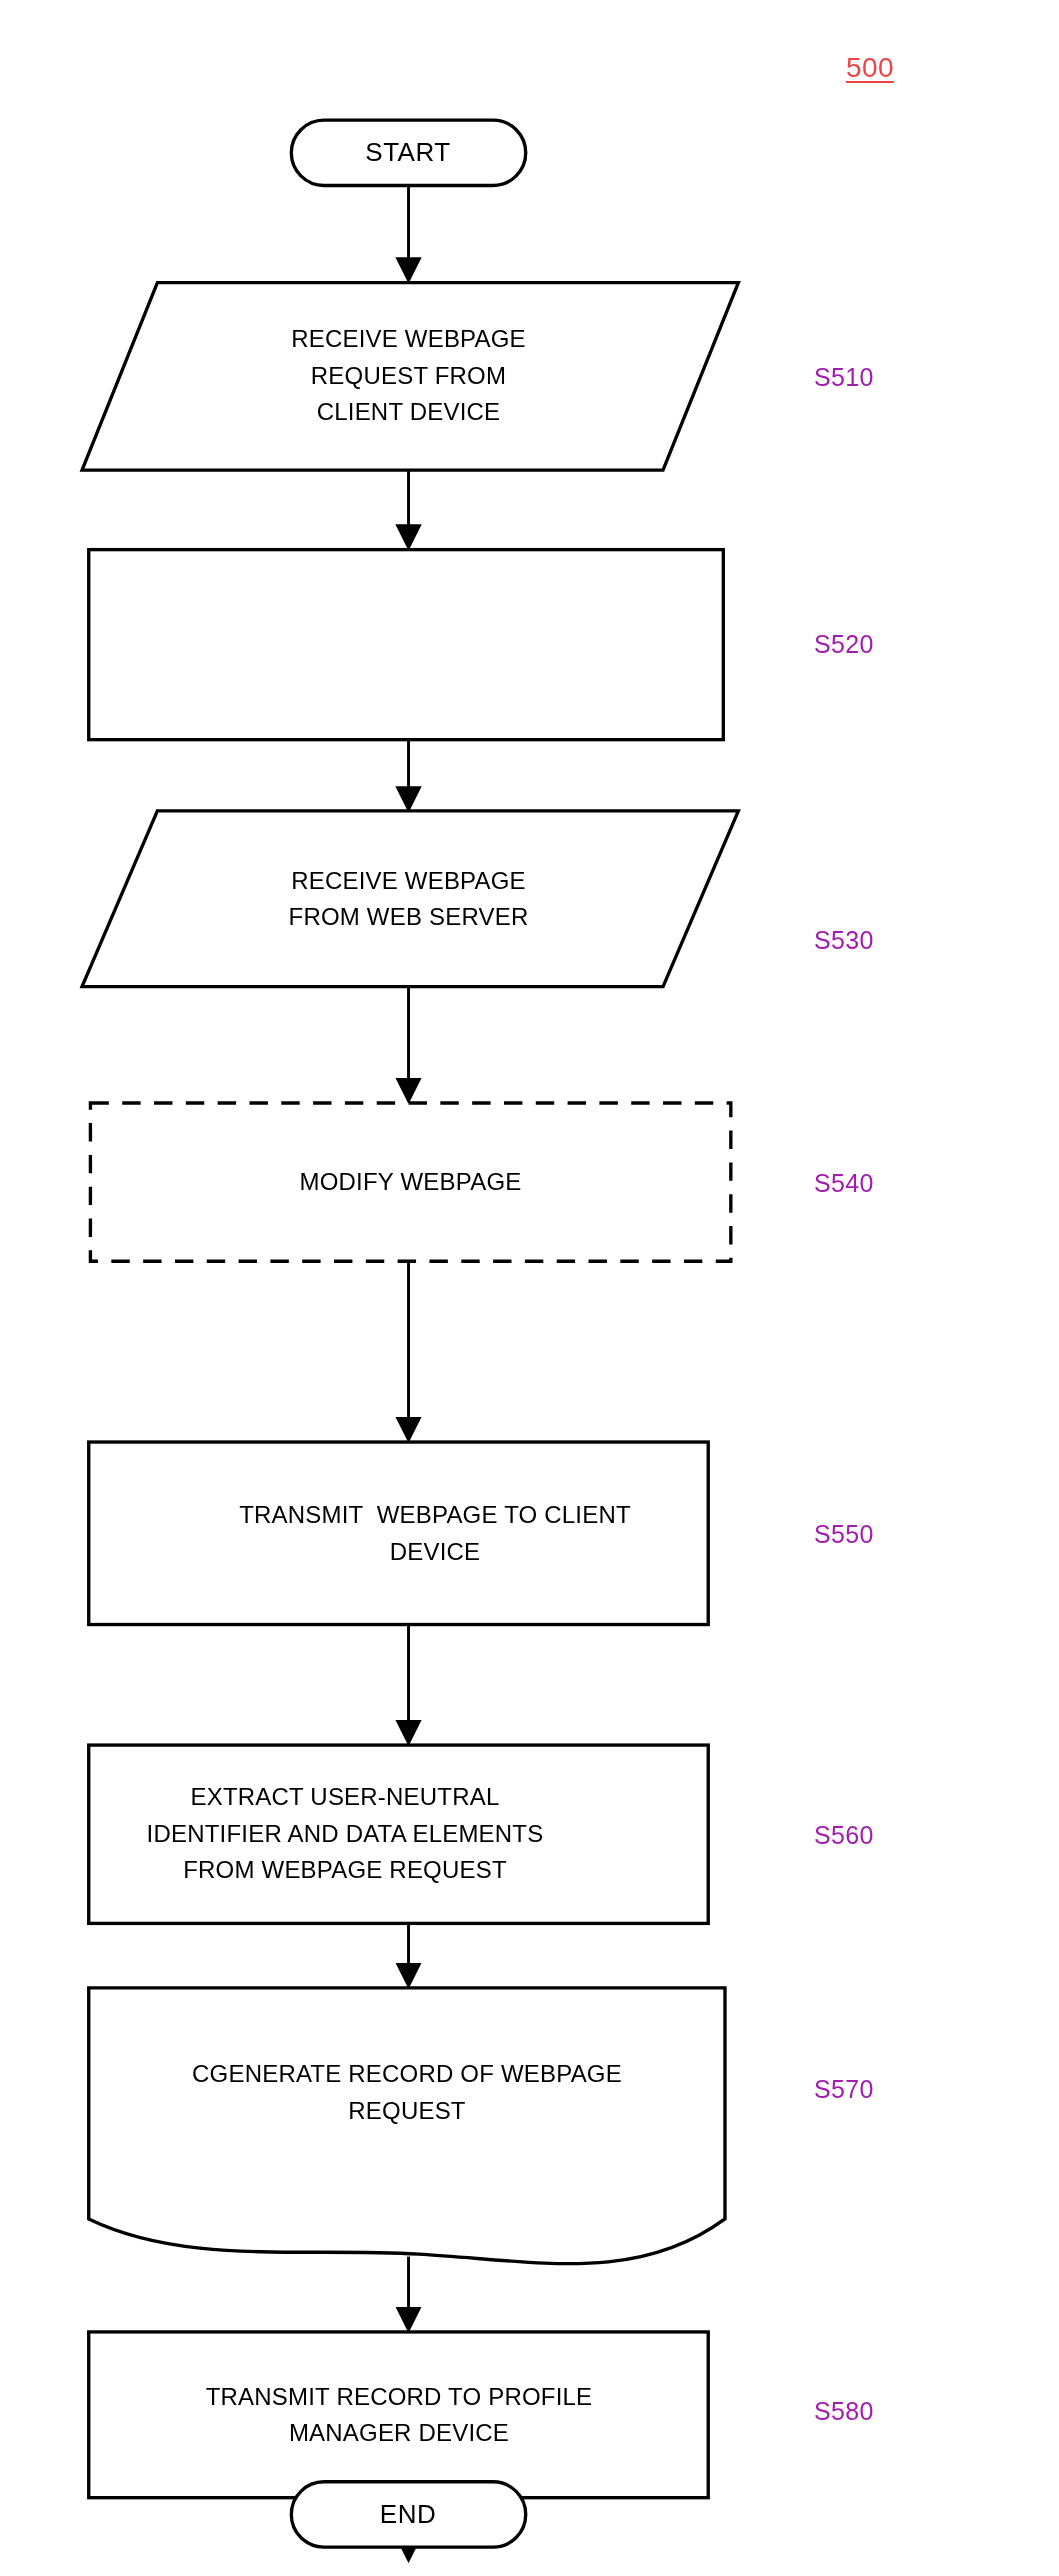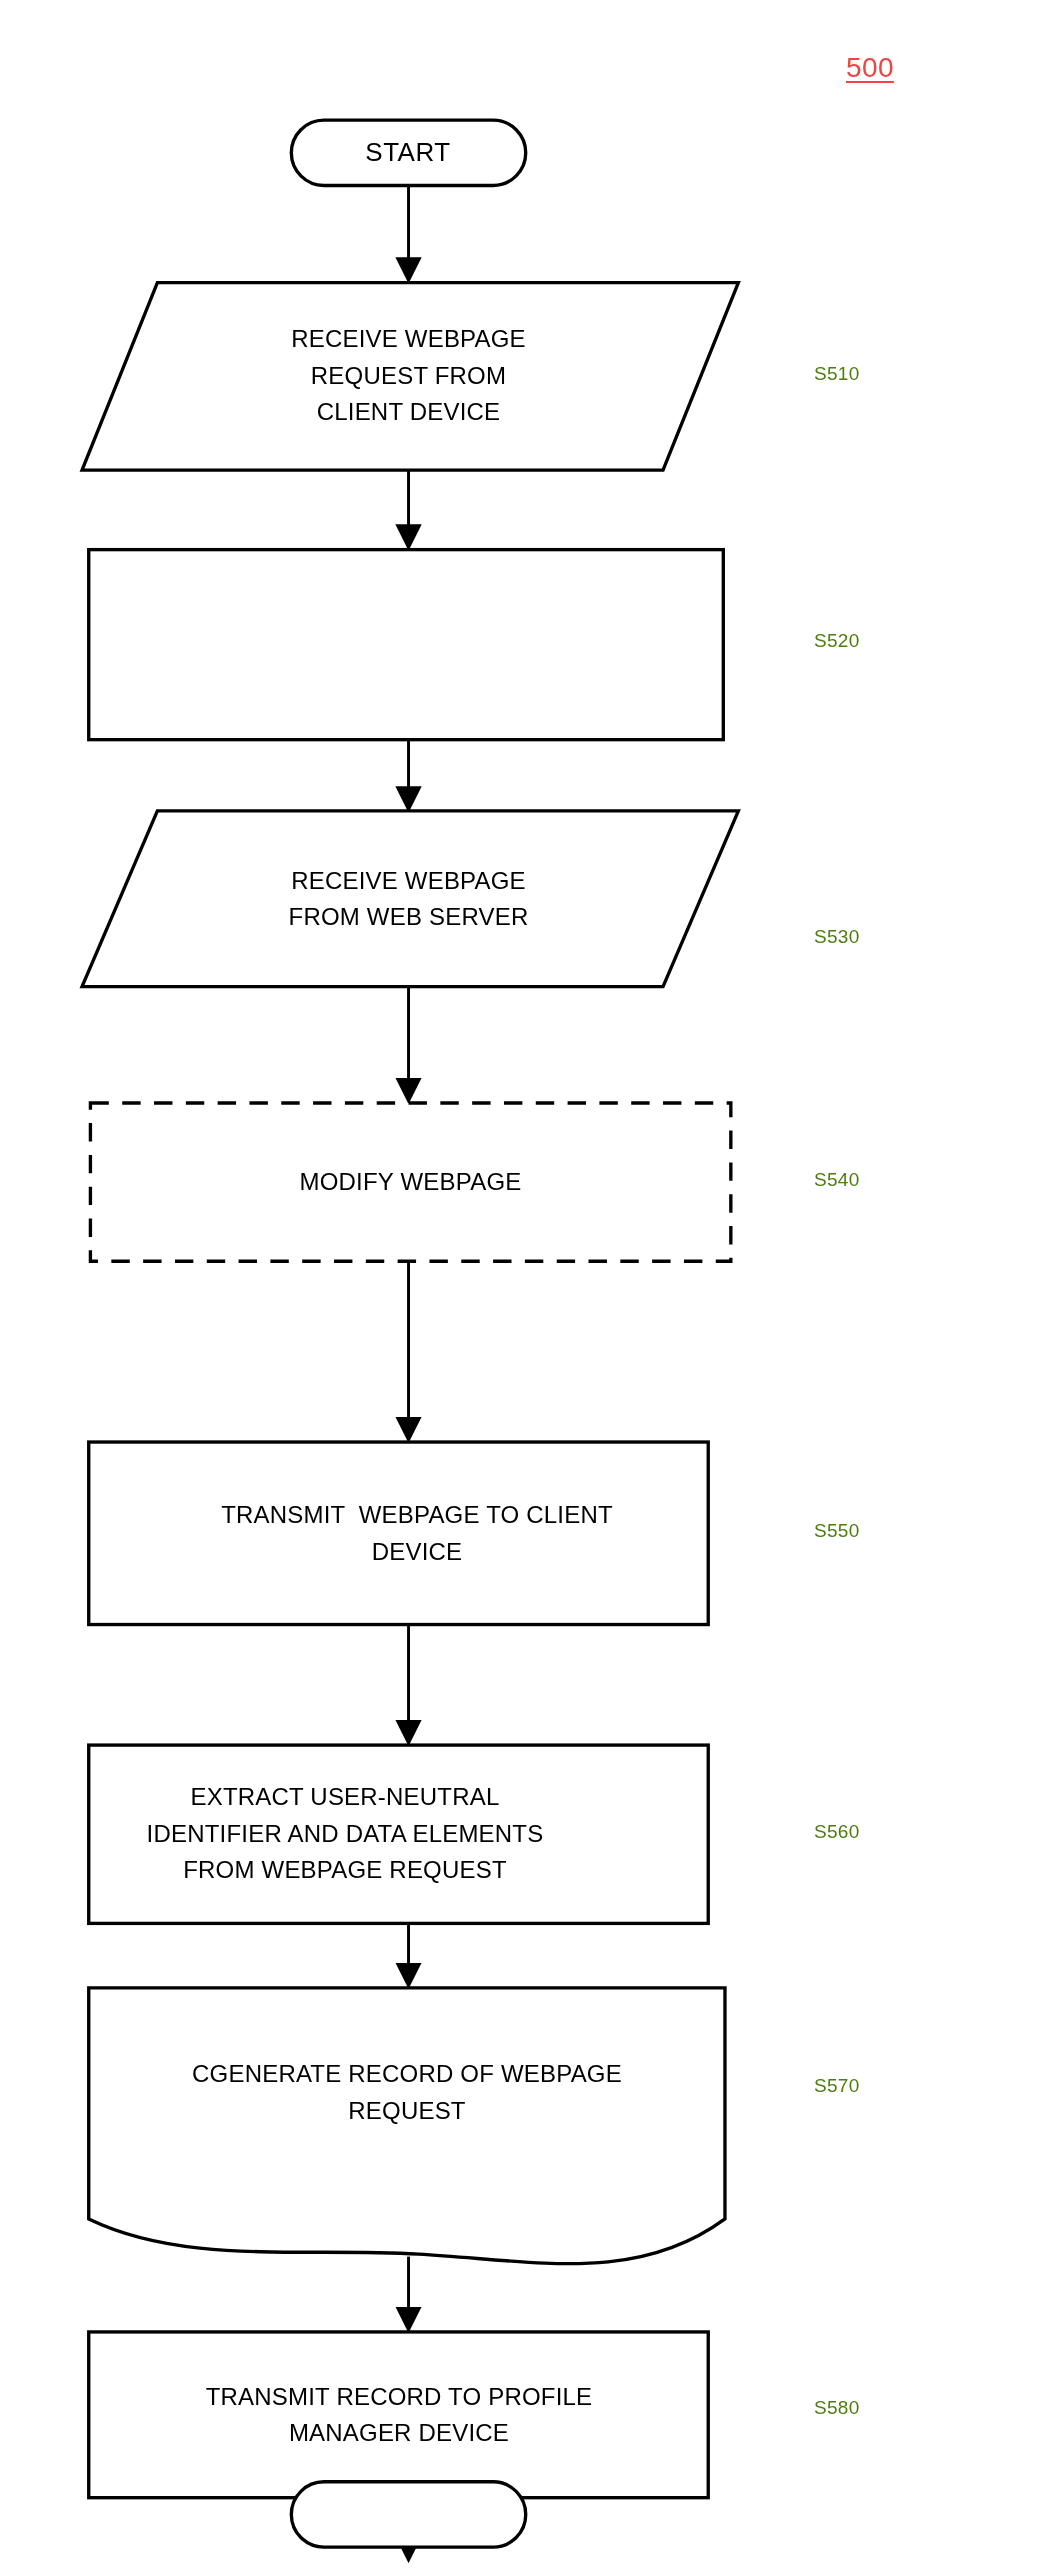--- a/index.html
+++ b/index.html
@@ -63,22 +63,22 @@
     white-space: pre;
     pointer-events: none;
   }
   .node-text.terminal {
     font-size: 26px;
     letter-spacing: 0.5px;
   }
   .step-label {
     position: absolute;
     font-family: "Liberation Sans", sans-serif;
-    font-size: 19px;
-    color: #4d7c0f;
+    font-size: 25px;
+    color: #a21caf;
     letter-spacing: 0.3px;
     white-space: pre;
   }
   .fig-number {
     position: absolute;
     font-family: "Liberation Sans", sans-serif;
     font-size: 28px;
     color: #ef4444;
     text-decoration: underline;
     text-underline-offset: 4.2px;
@@ -149,33 +149,34 @@
   <div class="node-text" style="left:149px; top:282px; width:519px; height:188px;">RECEIVE WEBPAGE
 REQUEST FROM
 CLIENT DEVICE</div>
 
 
   <div class="node-text" style="left:149px; top:811px; width:519px; height:176px;">RECEIVE WEBPAGE
 FROM WEB SERVER</div>
 
   <div class="node-text" style="left:90px; top:1103px; width:641px; height:158px;">MODIFY WEBPAGE</div>
 
-  <div class="node-text" style="left:89px; top:1442px; width:656px; height:183px;">TRANSMIT  WEBPAGE TO CLIENT
+  <div class="node-text" style="left:107px; top:1442px; width:656px; height:183px;">TRANSMIT  WEBPAGE TO CLIENT
 DEVICE</div>
 
   <div class="node-text" style="left:89px; top:1745px; width:512px; height:178px;">EXTRACT USER-NEUTRAL
 IDENTIFIER AND DATA ELEMENTS
 FROM WEBPAGE REQUEST</div>
 
   <div class="node-text" style="left:89px; top:1988px; width:636px; height:209px;">CGENERATE RECORD OF WEBPAGE
 REQUEST</div>
 
   <div class="node-text" style="left:89px; top:2332px; width:620px; height:166px;">TRANSMIT RECORD TO PROFILE
 MANAGER DEVICE</div>
 
+  <div class="node-text terminal" style="left:291px; top:2482px; width:234px; height:65px;">END</div>
 
   <div class="step-label" style="left:814px; top:363px;">S510</div>
 
   <div class="step-label" style="left:814px; top:630px;">S520</div>
 
   <div class="step-label" style="left:814px; top:884px;margin-top:42px;">S530</div>
 
   <div class="step-label" style="left:814px; top:1169px;">S540</div>
 
   <div class="step-label" style="left:814px; top:1520px;">S550</div>

